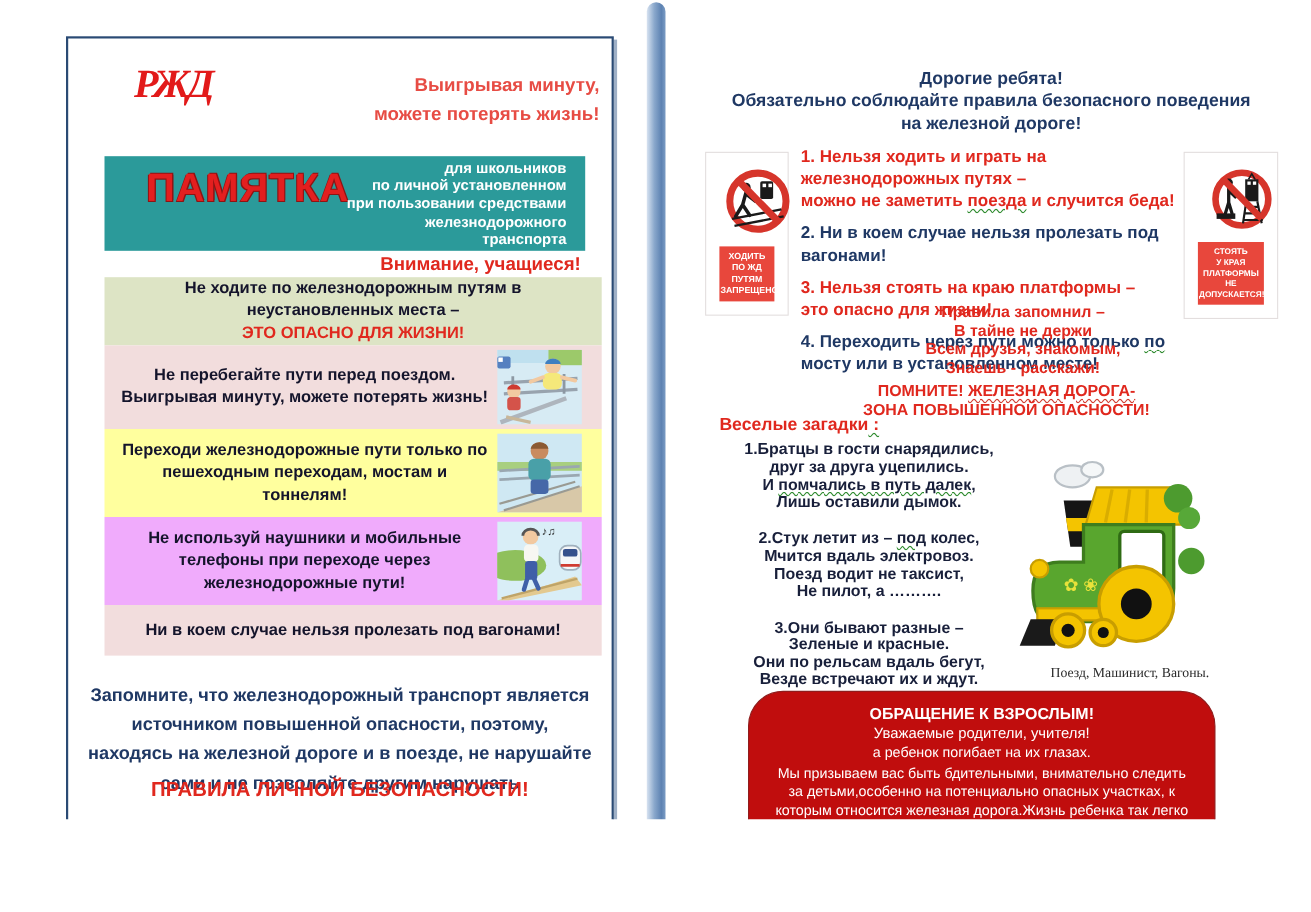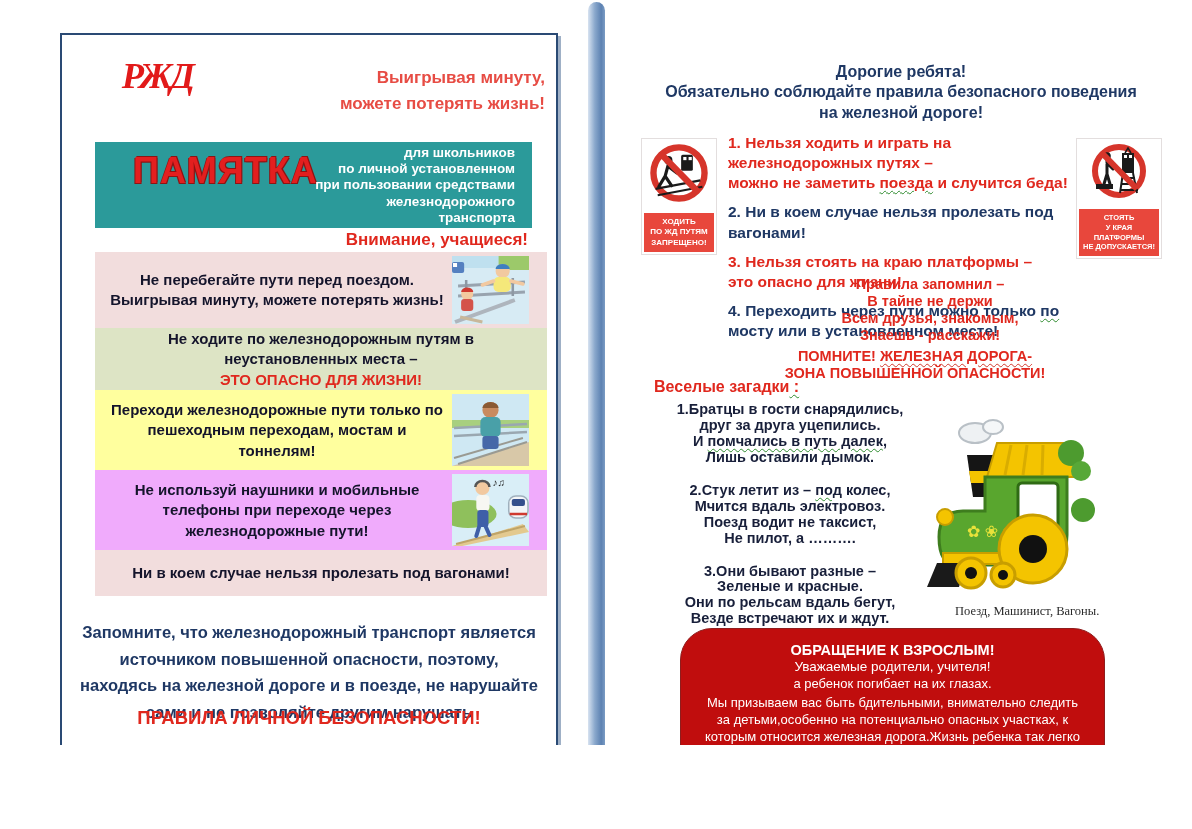--- a/index.html
+++ b/index.html
@@ -35,21 +35,21 @@
                 font-weight:bold;font-size:18.5px;}
 
   
   .divider{position:absolute;left:588px;top:2px;width:17px;height:827px;border-radius:9px;
            background:linear-gradient(90deg,#d8e3f1,#8aa8cc 40%,#5d82b2 78%,#7b9cc4);}
 
   
   .page-right{position:absolute;left:610px;top:0;width:582px;height:829px;background:#fff;}
   .rheading{position:absolute;left:0;right:0;top:62px;text-align:center;color:#1f3864;
             font-weight:bold;font-size:16px;line-height:1.28;}
-  .sign{position:absolute;background:#fff;border:1px solid #e3dede;padding:2px;box-sizing:border-box;}
+  .sign{position:absolute;background:#fff;border:1px solid #e3dede;padding:12px;box-sizing:border-box;}
   .sign-caption{background:#e8473c;color:#fff;font-weight:bold;text-align:center;
                 line-height:1.3;padding:4px 1px;margin-top:2px;}
   .rrules{position:absolute;left:118px;top:133px;width:352px;}
   .rrule{font-weight:bold;font-size:15.5px;line-height:1.3;margin-bottom:9px;}
   .verse{position:absolute;left:135px;top:276px;width:370px;text-align:center;color:#e0281e;
          font-weight:bold;font-size:14.5px;line-height:1.18;}
   .reminder{position:absolute;left:105px;top:348px;width:400px;text-align:center;color:#e0281e;
             font-weight:bold;font-size:14.5px;line-height:1.18;}
   .riddles-title{position:absolute;left:44px;top:378px;color:#e0281e;font-weight:bold;font-size:16px;}
   .riddles{position:absolute;left:20px;top:402px;width:320px;text-align:center;color:#181f3a;
@@ -89,20 +89,27 @@
         <div>при пользовании средствами</div>
         <div>железнодорожного</div>
         <div>транспорта</div>
       </div>
     </div>
 
     <div class="attention">Внимание, учащиеся!</div>
 
     <div class="rules">
 
+      <div class="lrule" style="height:62px;background:#dde4c5">
+        <div class="lrule-text full">
+          <span class="dark">Не ходите по железнодорожным путям в неустановленных места –</span><br>
+          <span class="red">ЭТО ОПАСНО ДЛЯ ЖИЗНИ!</span>
+        </div>
+      </div>
+
       <div class="lrule" style="height:76px;background:#f2dddd">
         <div class="lrule-text">Не перебегайте пути перед поездом. Выигрывая минуту, можете потерять жизнь!</div>
         <svg class="lrule-img" viewBox="0 0 76 68" preserveAspectRatio="none">
           <rect width="76" height="68" fill="#d7ebf4"></rect>
           <rect x="0" y="0" width="76" height="12" fill="#bfe0ef"></rect>
           <rect x="46" y="0" width="30" height="14" fill="#9cc96a"></rect>
           <rect x="0" y="6" width="12" height="11" rx="2" fill="#5580c0"></rect>
           <rect x="1" y="7" width="4" height="4" fill="#fff"></rect>
           <line x1="6" y1="30" x2="72" y2="26" stroke="#98a3ae" stroke-width="3"></line>
           <line x1="6" y1="40" x2="72" y2="36" stroke="#98a3ae" stroke-width="3"></line>
@@ -112,27 +119,20 @@
           <path d="M43,13 a7,5 0 0 1 14,0 z" fill="#3f7fc0"></path>
           <rect x="41" y="21" width="17" height="15" rx="5" fill="#f5e87a"></rect>
           <line x1="41" y1="25" x2="30" y2="29" stroke="#f2c9a0" stroke-width="3.5" stroke-linecap="round"></line>
           <line x1="58" y1="25" x2="70" y2="28" stroke="#f2c9a0" stroke-width="3.5" stroke-linecap="round"></line>
           <circle cx="15" cy="38" r="6" fill="#f2c9a0"></circle>
           <path d="M9,36 a6,4.5 0 0 1 12,0 z" fill="#cf3a30"></path>
           <rect x="9" y="43" width="12" height="12" rx="3" fill="#d4534a"></rect>
           <line x1="3" y1="66" x2="62" y2="44" stroke="#aeb5bd" stroke-width="4"></line>
           <line x1="8" y1="61" x2="30" y2="66" stroke="#c8b79a" stroke-width="3"></line>
         </svg>
-      </div>
-
-      <div class="lrule" style="height:62px;background:#dde4c5">
-        <div class="lrule-text full">
-          <span class="dark">Не ходите по железнодорожным путям в неустановленных места –</span><br>
-          <span class="red">ЭТО ОПАСНО ДЛЯ ЖИЗНИ!</span>
-        </div>
       </div>
 
       <div class="lrule" style="height:80px;background:#ffff9e">
         <div class="lrule-text">Переходи железнодорожные пути только по пешеходным переходам, мостам и тоннелям!</div>
         <svg class="lrule-img" viewBox="0 0 76 72" preserveAspectRatio="none">
           <rect width="76" height="72" fill="#cfe8f3"></rect>
           <rect x="0" y="26" width="76" height="8" fill="#a8cf7f"></rect>
           <line x1="2" y1="34" x2="74" y2="30" stroke="#9aa7b0" stroke-width="2.5"></line>
           <line x1="2" y1="42" x2="74" y2="38" stroke="#9aa7b0" stroke-width="2.5"></line>
           <polygon points="0,72 76,48 76,72" fill="#d8c8a8"></polygon>

